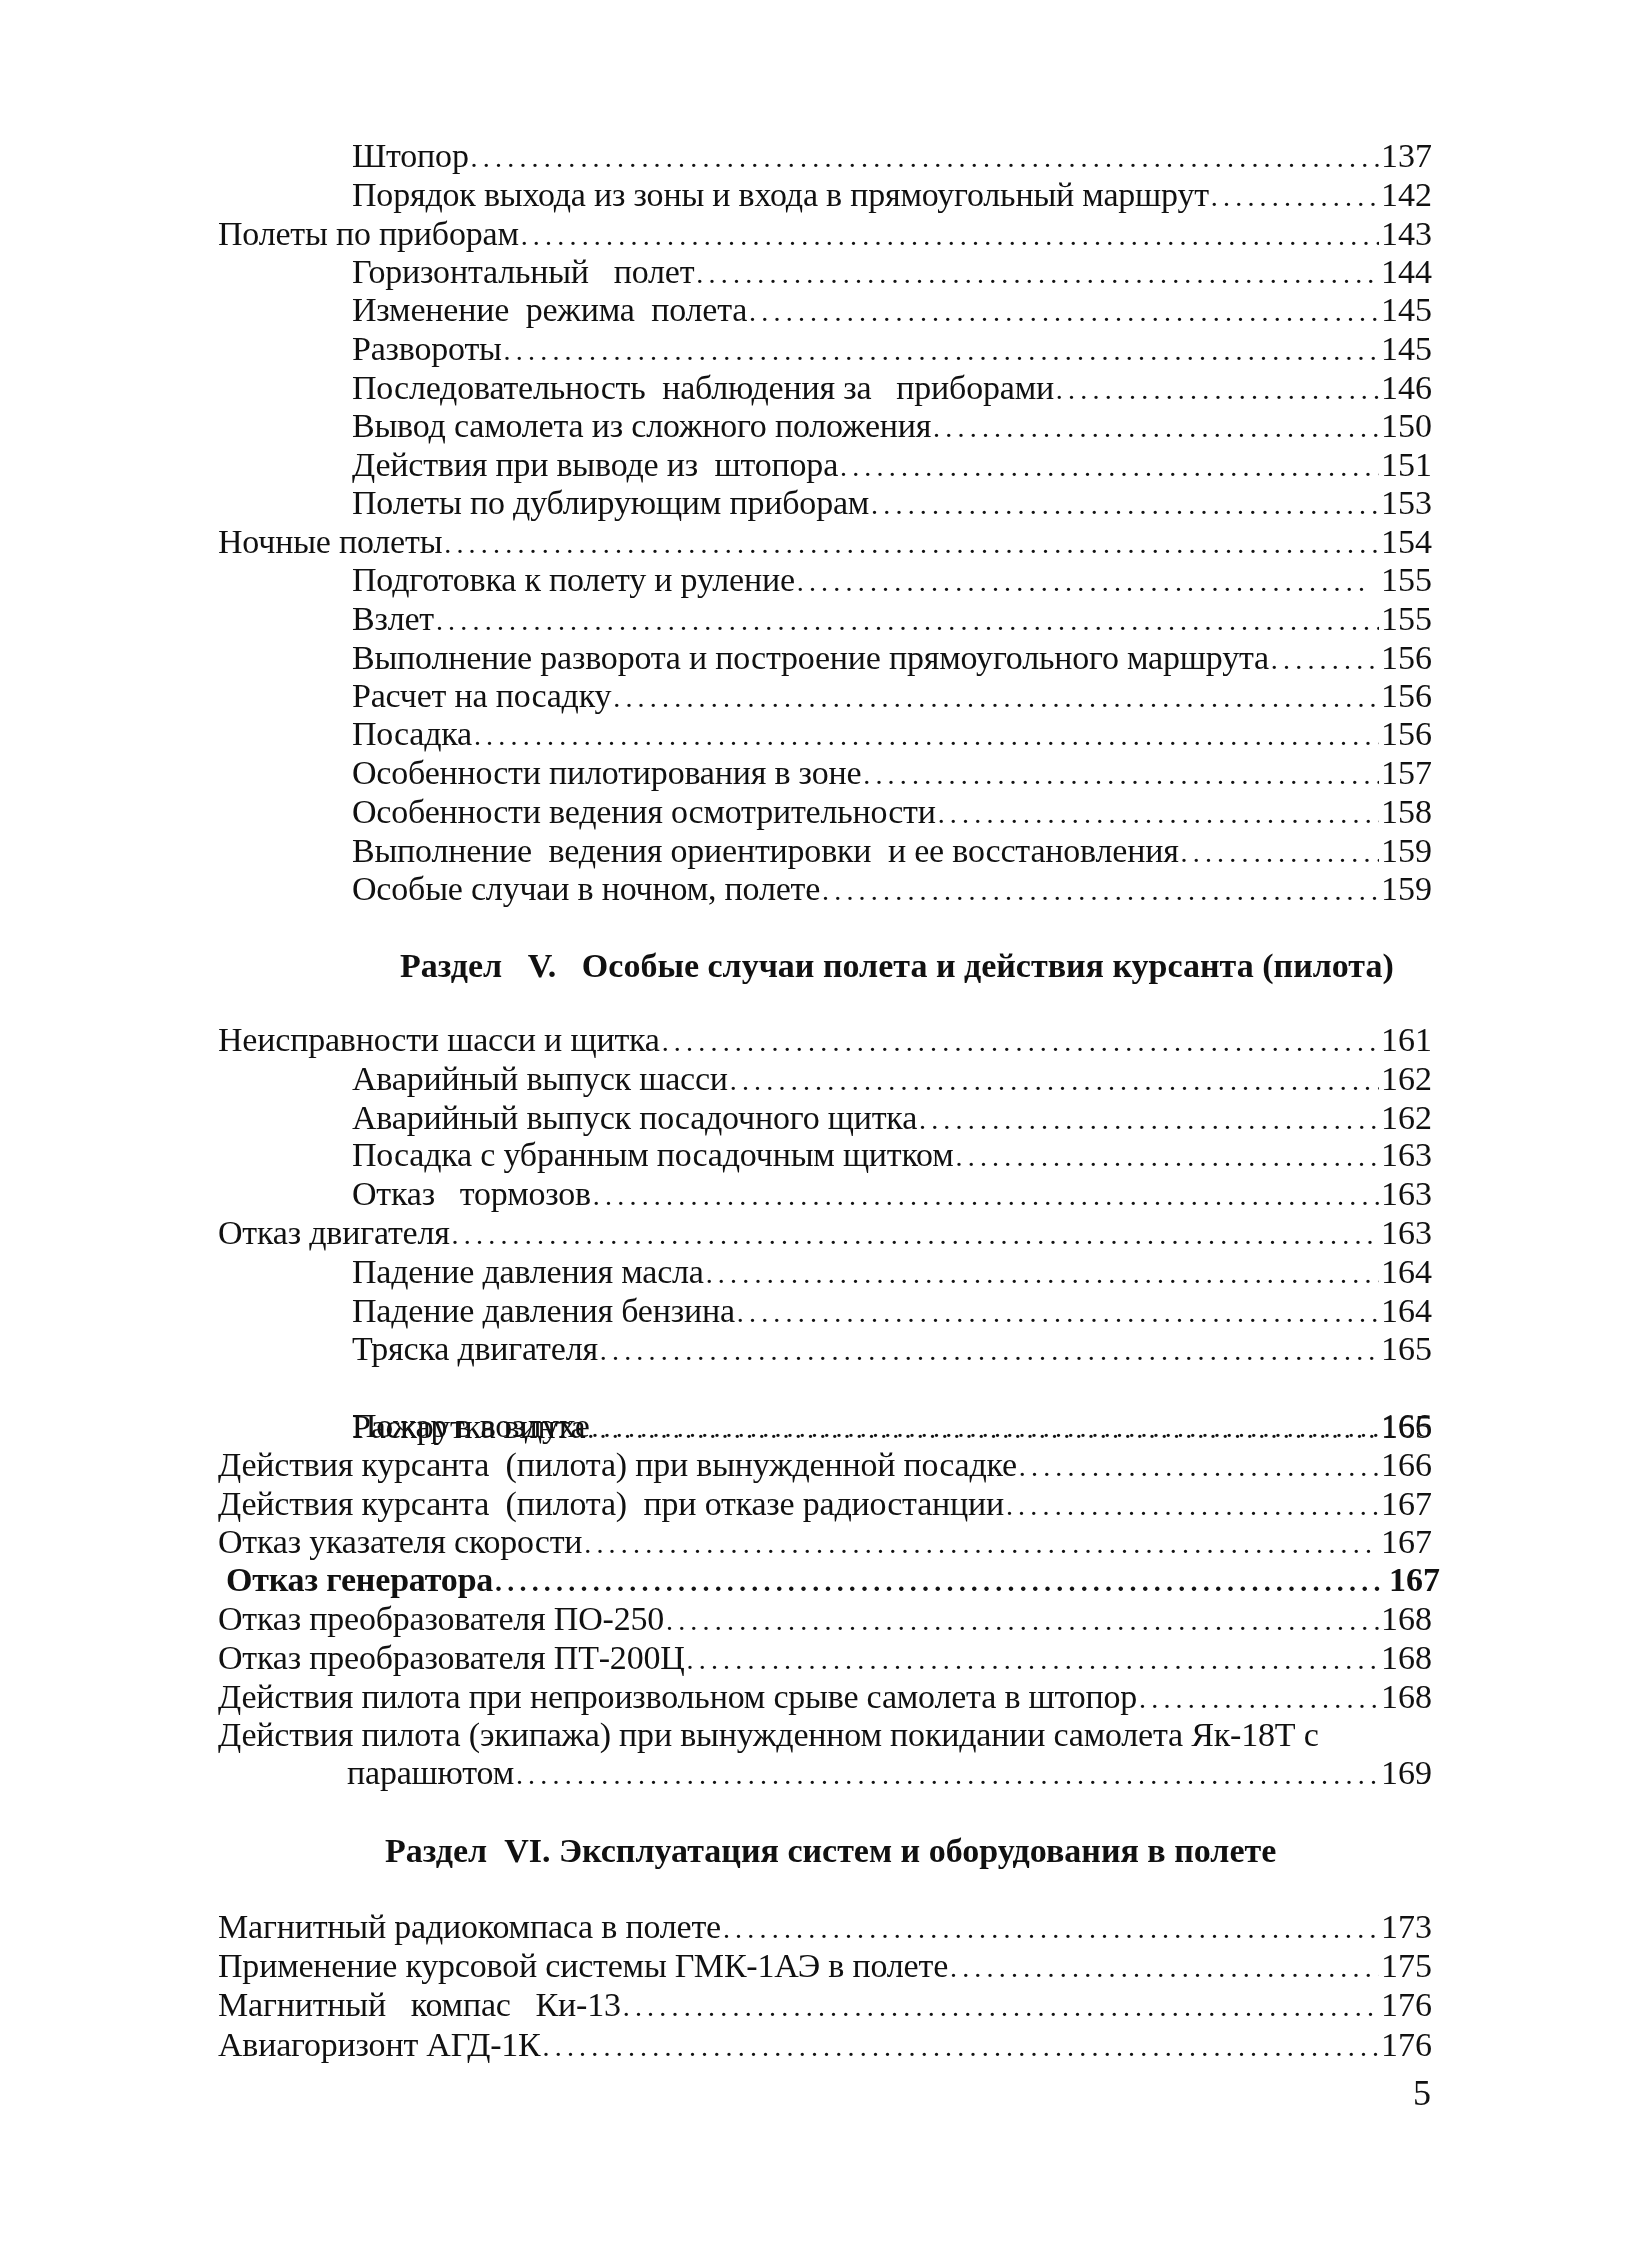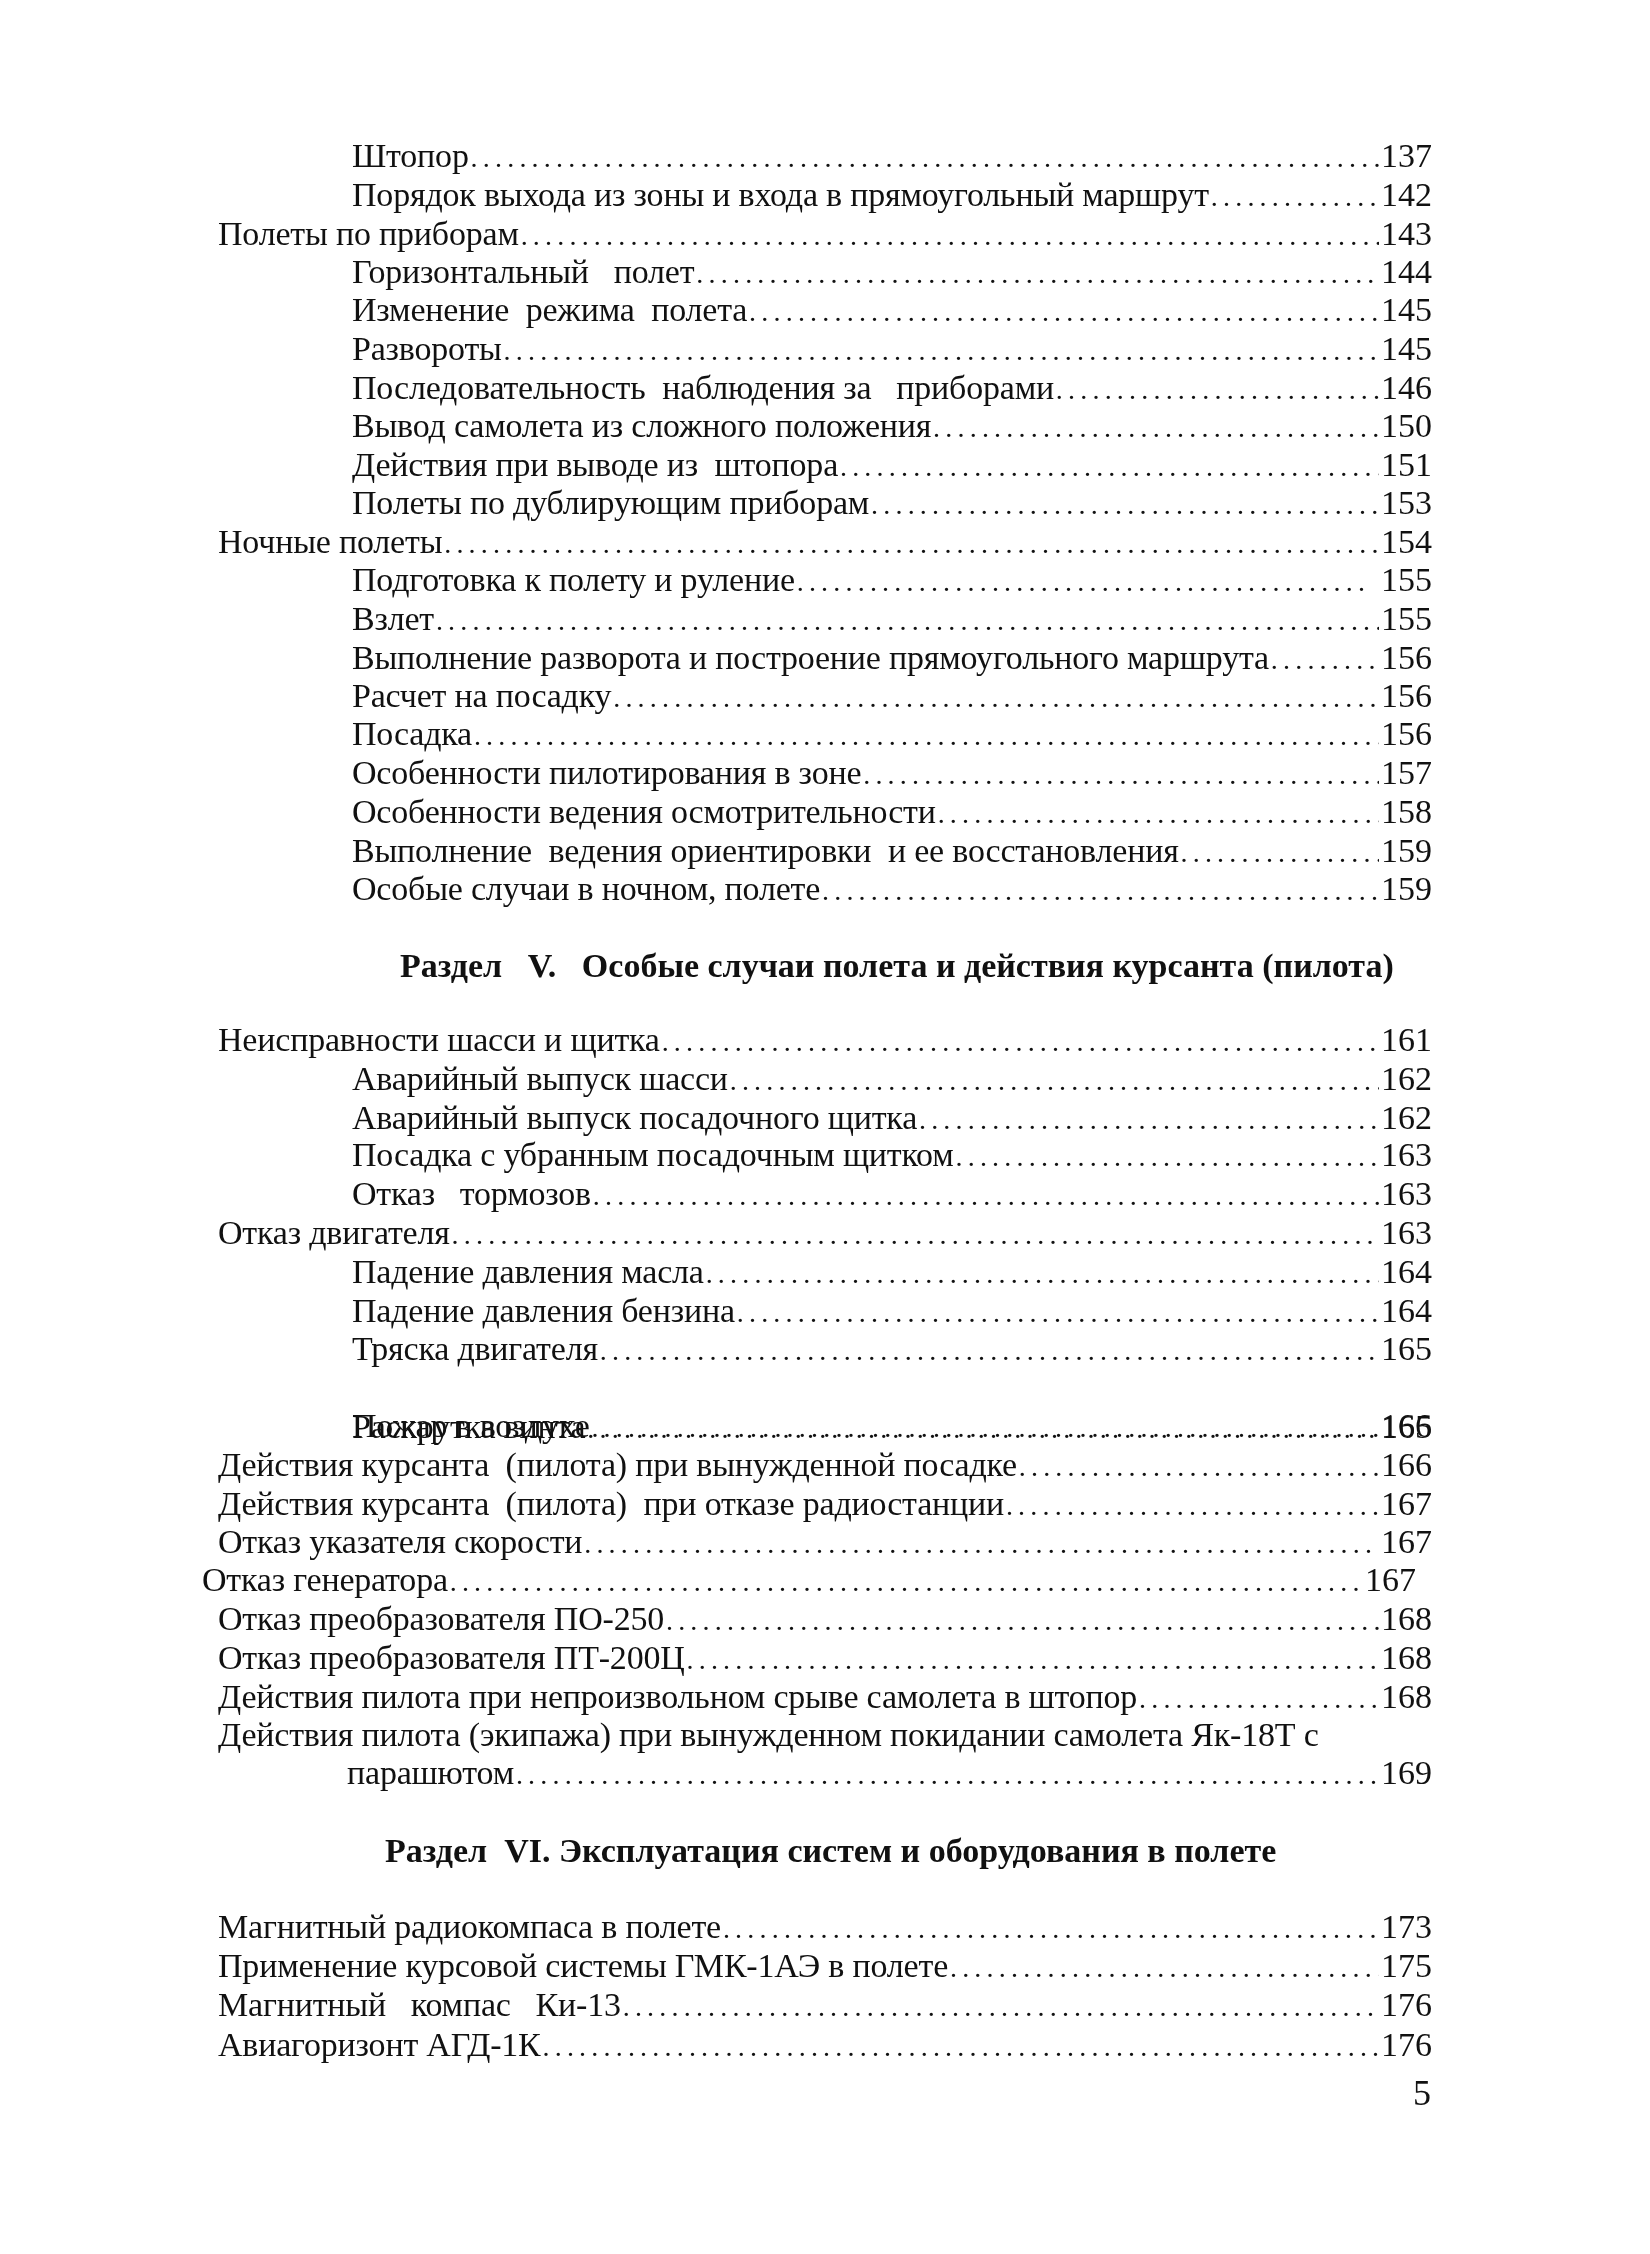--- a/index.html
+++ b/index.html
@@ -183,21 +183,21 @@
     <div class="toc-line" style="left: 218px; width: 1214px; top: 1487px;">
       <span class="toc-title" style="white-space: pre;">Действия курсанта  (пилота)  при отказе радиостанции</span>
       <span class="toc-leader"></span>
       <span class="toc-page" style="white-space: pre;">167</span>
     </div>
     <div class="toc-line" style="left: 218px; width: 1214px; top: 1525px;">
       <span class="toc-title" style="white-space: pre;">Отказ указателя скорости</span>
       <span class="toc-leader"></span>
       <span class="toc-page" style="white-space: pre;">167</span>
     </div>
-    <div class="toc-line" style="left: 202px; width: 1214px; top: 1563px;">
+    <div class="toc-line" style="left: 226px; width: 1214px; top: 1563px; font-weight: bold;">
       <span class="toc-title" style="white-space: pre;">Отказ генератора</span>
       <span class="toc-leader"></span>
       <span class="toc-page" style="white-space: pre;">167</span>
     </div>
     <div class="toc-line" style="left: 218px; width: 1214px; top: 1602px;">
       <span class="toc-title" style="white-space: pre;">Отказ преобразователя ПО-250</span>
       <span class="toc-leader"></span>
       <span class="toc-page" style="white-space: pre;">168</span>
     </div>
     <div class="toc-line" style="left: 218px; width: 1214px; top: 1641px;">

